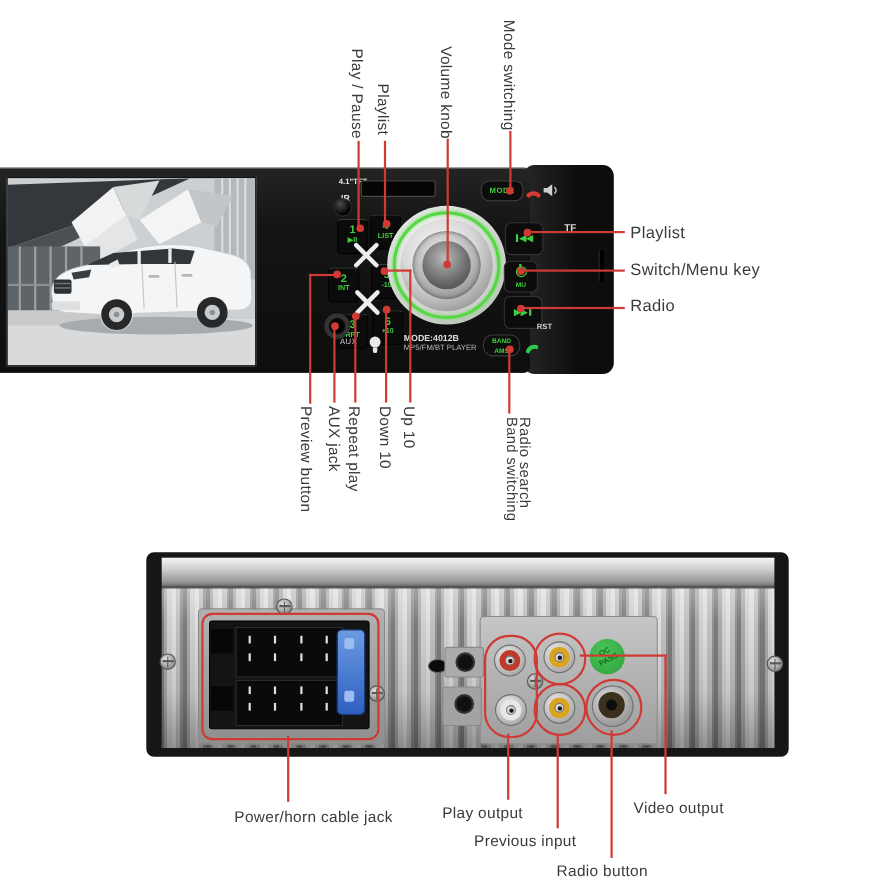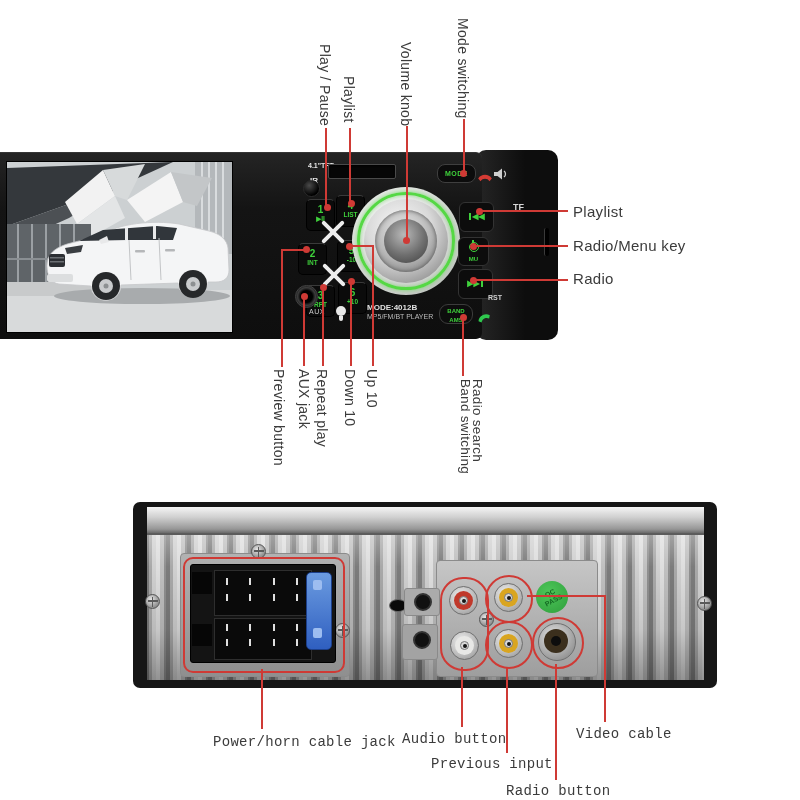--- a/index.html
+++ b/index.html
@@ -8,21 +8,21 @@
   .abs{position:absolute;}
   
   .cl{position:absolute;background:#cf3a35;}
   .dot{position:absolute;width:7px;height:7px;border-radius:50%;background:#cf3a35;}
   .outline{position:absolute;border:2px solid #cf3a35;background:transparent;}
   
   .vlab{position:absolute;transform-origin:0 0;transform:rotate(90deg);
         font-size:14px;line-height:14px;color:#3b3b3b;white-space:nowrap;letter-spacing:.3px;}
   .vlab2{position:absolute;transform-origin:0 0;transform:rotate(90deg);
         font-size:13.5px;line-height:12px;color:#3b3b3b;white-space:nowrap;letter-spacing:.3px;}
-  .hlab{position:absolute;font-size:14px;line-height:16px;color:#3b3b3b;white-space:nowrap;letter-spacing:.3px;font-family:Liberation Mono, monospace;}
+  .hlab{position:absolute;font-size:14px;line-height:16px;color:#3b3b3b;white-space:nowrap;letter-spacing:.3px;}
   .rlab{position:absolute;font-size:15px;line-height:17px;color:#3b3b3b;white-space:nowrap;letter-spacing:.3px;}
   
   .fu-body{position:absolute;left:-6px;top:152px;width:488px;height:186px;border-radius:6px;
            background:linear-gradient(180deg,#242424,#141414 30%,#0e0e0e);border-top:1px solid #353535;}
   .fu-cap{position:absolute;left:476px;top:150px;width:82px;height:190px;border-radius:10px;
           background:linear-gradient(90deg,#262626,#0d0d0d 60%);}
   .fu-slotline{position:absolute;left:544px;top:228px;width:4px;height:28px;background:#000;border-radius:2px;border-left:1px solid #3a3a3a;}
   .screen{position:absolute;left:6px;top:161px;width:225px;height:170px;overflow:hidden;border:1px solid #000;background:#c9ccce;}
   .wtext{position:absolute;color:#e6e6e6;padding-left:16px;}
   .mode-btn{position:absolute;left:437px;top:164px;width:37px;height:17px;border-radius:8px;background:#0c0c0c;
@@ -251,21 +251,21 @@
   <div class="dot" style="left:348px;top:278px;"></div>
   <div class="dot" style="left:301px;top:293px;"></div>
   <div class="dot" style="left:460px;top:314px;"></div>
 
   <div class="vlab" style="left:332px;top:44px;">Play / Pause</div>
   <div class="vlab" style="left:356px;top:76px;">Playlist</div>
   <div class="vlab" style="left:413px;top:42px;">Volume knob</div>
   <div class="vlab" style="left:470px;top:18px;">Mode switching</div>
 
   <div class="rlab" style="left:573px;top:203px;">Playlist</div>
-  <div class="rlab" style="left:573px;top:237px;">Radio/Menu key</div>
+  <div class="rlab" style="left:573px;top:237px;">Switch/Menu key</div>
   <div class="rlab" style="left:573px;top:270px;">Radio</div>
 
   <div class="vlab" style="left:286px;top:369px;">Preview button</div>
   <div class="vlab" style="left:311px;top:369px;">AUX jack</div>
   <div class="vlab" style="left:329px;top:369px;">Repeat play</div>
   <div class="vlab" style="left:357px;top:369px;">Down 10</div>
   <div class="vlab" style="left:379px;top:369px;">Up 10</div>
   <div class="vlab2" style="left:483px;top:379px;">
     <div>Radio search</div>
     <div>Band switching</div>
@@ -360,18 +360,18 @@
   <div class="outline" style="left:532px;top:617px;width:48px;height:48px;border-radius:50%;"></div>
 
   <div class="cl" style="left:261px;top:669px;width:2px;height:60px;"></div>
   <div class="cl" style="left:461px;top:667px;width:2px;height:60px;"></div>
   <div class="cl" style="left:506px;top:667px;width:2px;height:86px;"></div>
   <div class="cl" style="left:555px;top:664px;width:2px;height:116px;"></div>
   <div class="cl" style="left:527px;top:595px;width:79px;height:2px;"></div>
   <div class="cl" style="left:604px;top:595px;width:2px;height:127px;"></div>
 
   <div class="hlab" style="left:213px;top:734px;">Power/horn cable jack</div>
-  <div class="hlab" style="left:402px;top:731px;">Audio button</div>
+  <div class="hlab" style="left:402px;top:731px;">Play output</div>
   <div class="hlab" style="left:431px;top:756px;">Previous input</div>
   <div class="hlab" style="left:506px;top:783px;">Radio button</div>
-  <div class="hlab" style="left:576px;top:726px;">Video cable</div>
+  <div class="hlab" style="left:576px;top:726px;">Video output</div>
 
 </div>
 
 </body></html>

